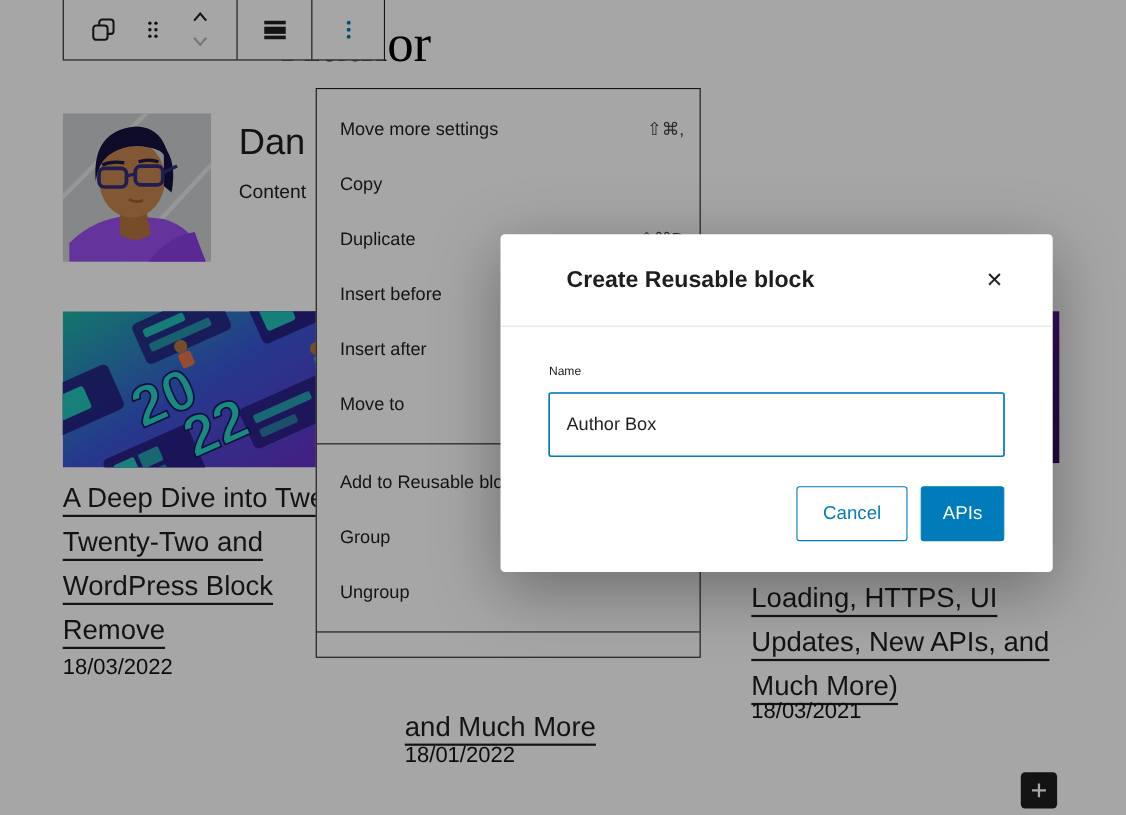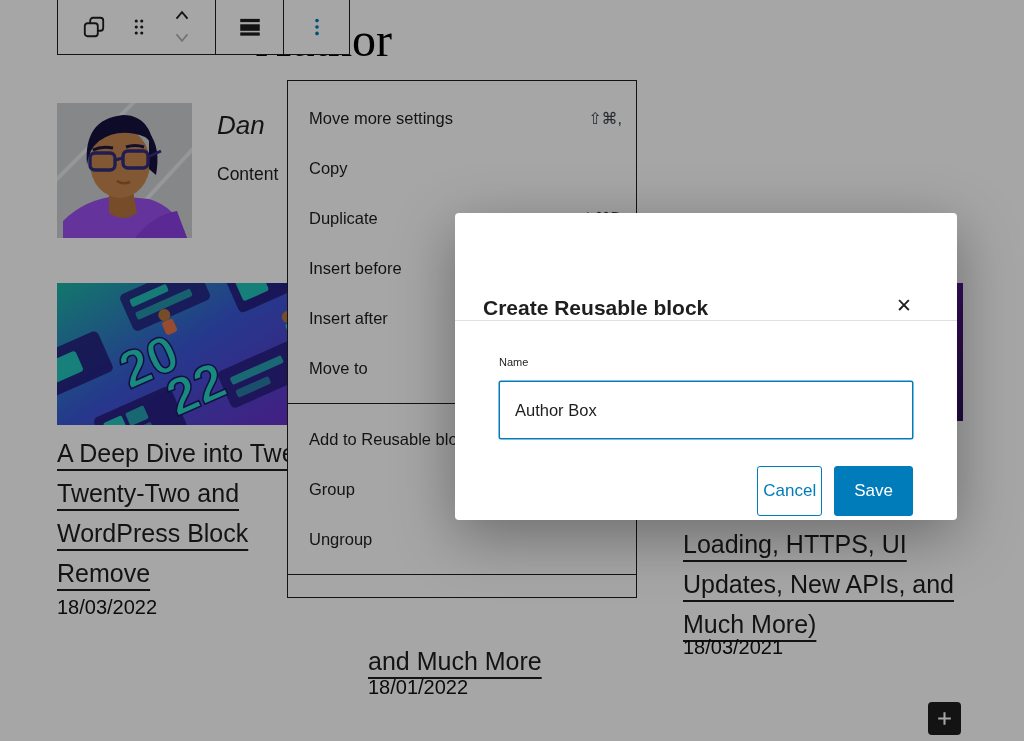--- a/index.html
+++ b/index.html
@@ -7,21 +7,21 @@
   .frame{
     position:relative; width:1024px; height:741px; overflow:hidden;
     background:#fff; font-family:"Liberation Sans","DejaVu Sans",sans-serif; color:#1e1e1e;
   }
   
   .page-heading{
     position:absolute; left:256px; top:12px; z-index:1;
     font-family:"Liberation Serif","DejaVu Serif",serif; font-size:48px; font-weight:400; color:#000;
   }
   .avatar{ position:absolute; left:57px; top:103px; width:135px; height:135px; z-index:1; }
-  .author-name{ position:absolute; left:217px; top:110px; font-size:26px; z-index:1;font-style:italic; }
+  .author-name{ position:absolute; left:217px; top:110px; font-size:33px; z-index:1; }
   .author-role{ position:absolute; left:217px; top:164px; font-size:17.5px; z-index:1; }
 
   .post-img-1{ position:absolute; left:57px; top:283px; width:280px; height:142px; z-index:1; }
   .post-img-3{
     position:absolute; left:683px; top:283px; width:280px; height:138px; z-index:1;
     background:linear-gradient(160deg,#6d28c9 0%,#46157d 55%,#321060 100%);
   }
   .post-title{ position:absolute; z-index:1; font-size:25px; line-height:40px; }
   .post-title div{
     text-decoration:underline; text-underline-offset:7px; text-decoration-thickness:1.5px;
@@ -69,38 +69,38 @@
 
   
   .overlay{ position:absolute; inset:0; background:rgba(0,0,0,0.35); z-index:30; }
 
   
   .modal{
     position:absolute; left:455px; top:213px; width:502px; height:307px; z-index:40;
     background:#fff; border-radius:4px; box-shadow:0 16px 60px rgba(0,0,0,0.35);
   }
   .modal-header{
-    height:108px; display:flex; align-items:flex-end; justify-content:space-between;
-    padding:0 38px 0 28px; border-bottom:1px solid #e0e0e0;
+    height:84px; display:flex; align-items:center; justify-content:space-between;
+    padding:0 38px 0 60px; border-bottom:1px solid #e0e0e0;
   }
   .modal-title{ font-size:21px; font-weight:700; color:#1e1e1e; }
   .modal-close{
     background:none; border:none; font-size:19px; color:#1e1e1e; cursor:pointer;
     width:30px; height:30px; display:flex; align-items:center; justify-content:center;
   }
   .modal-body{ padding:35px 44px 0 44px; }
   .field-label{ font-size:11px; color:#1e1e1e; display:block; margin-bottom:13px; }
   .name-input{
     width:100%; height:58px; border:1.5px solid #007cba; border-radius:2px;
     padding:0 15px; font-size:16.5px; font-family:inherit; color:#1e1e1e; outline:none;
     box-shadow:0 0 0 0.5px #007cba;
   }
   .modal-actions{ display:flex; justify-content:flex-end; gap:12px; margin-top:27px; }
   .btn{ height:50px; border-radius:3px; font-size:17px; font-family:inherit; cursor:pointer; }
-  .btn-cancel{ background:#fff; border:1px solid #007cba; color:#007cba; padding:0 5px; }
+  .btn-cancel{ background:#fff; border:1px solid #007cba; color:#007cba; padding:0 23px; }
   .btn-save{ background:#007cba; border:1px solid #007cba; color:#fff; padding:0 19px; }
 </style>
 </head>
 <body>
 
 <div class="frame">
 
   <h1 class="page-heading">Author</h1>
 
   <svg class="avatar" viewBox="0 0 135 135">
@@ -286,18 +286,18 @@
       <div class="modal-title">Create Reusable block</div>
       <button class="modal-close">
         <span>✕</span>
       </button>
     </div>
     <div class="modal-body">
       <label class="field-label">Name</label>
       <input class="name-input" type="text" value="Author Box" style="">
       <div class="modal-actions">
         <button class="btn btn-cancel">Cancel</button>
-        <button class="btn btn-save">Save</button>
+        <button class="btn btn-save">APIs</button>
       </div>
     </div>
   </div>
 
 </div>
 
 </body></html>

